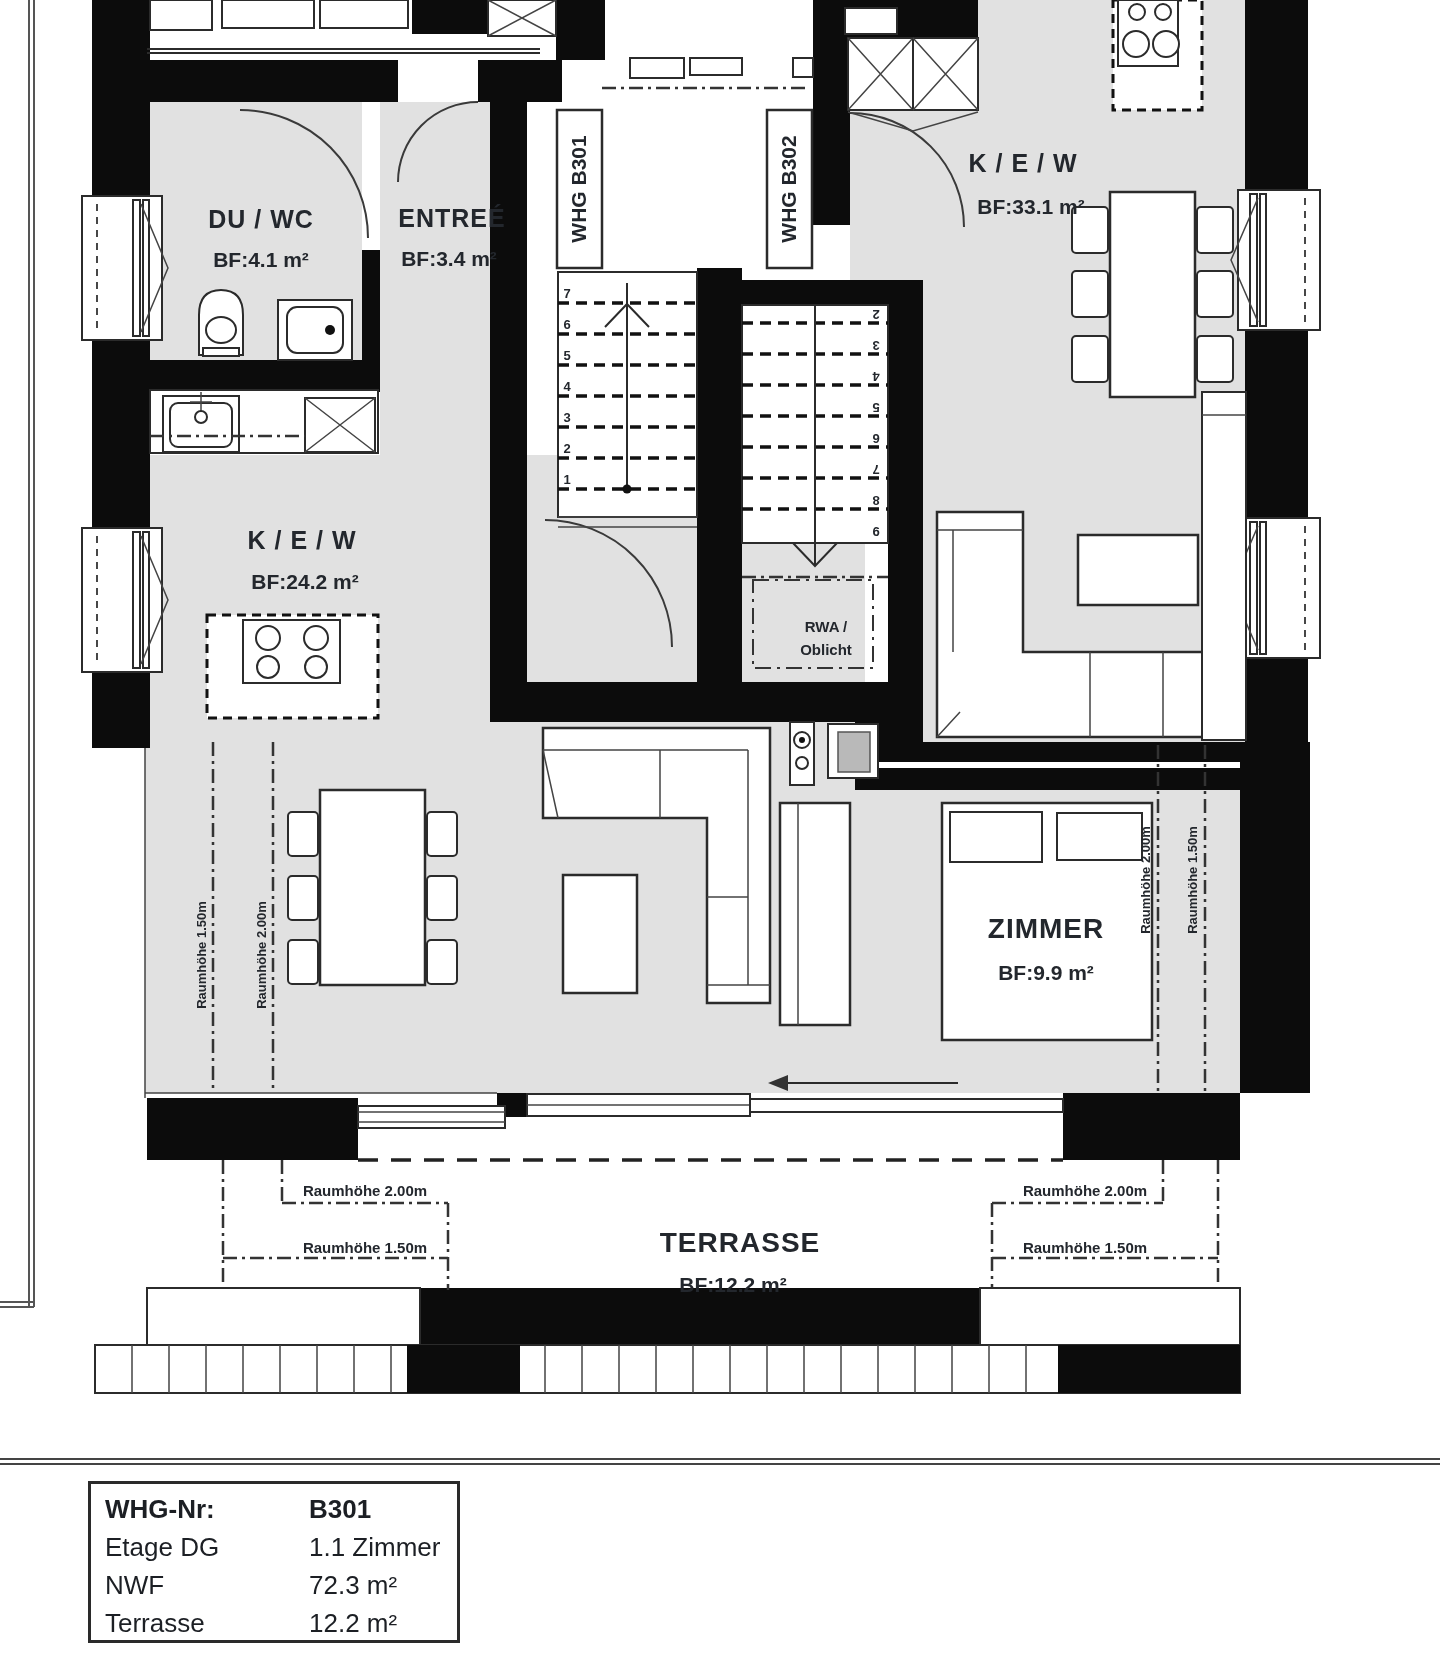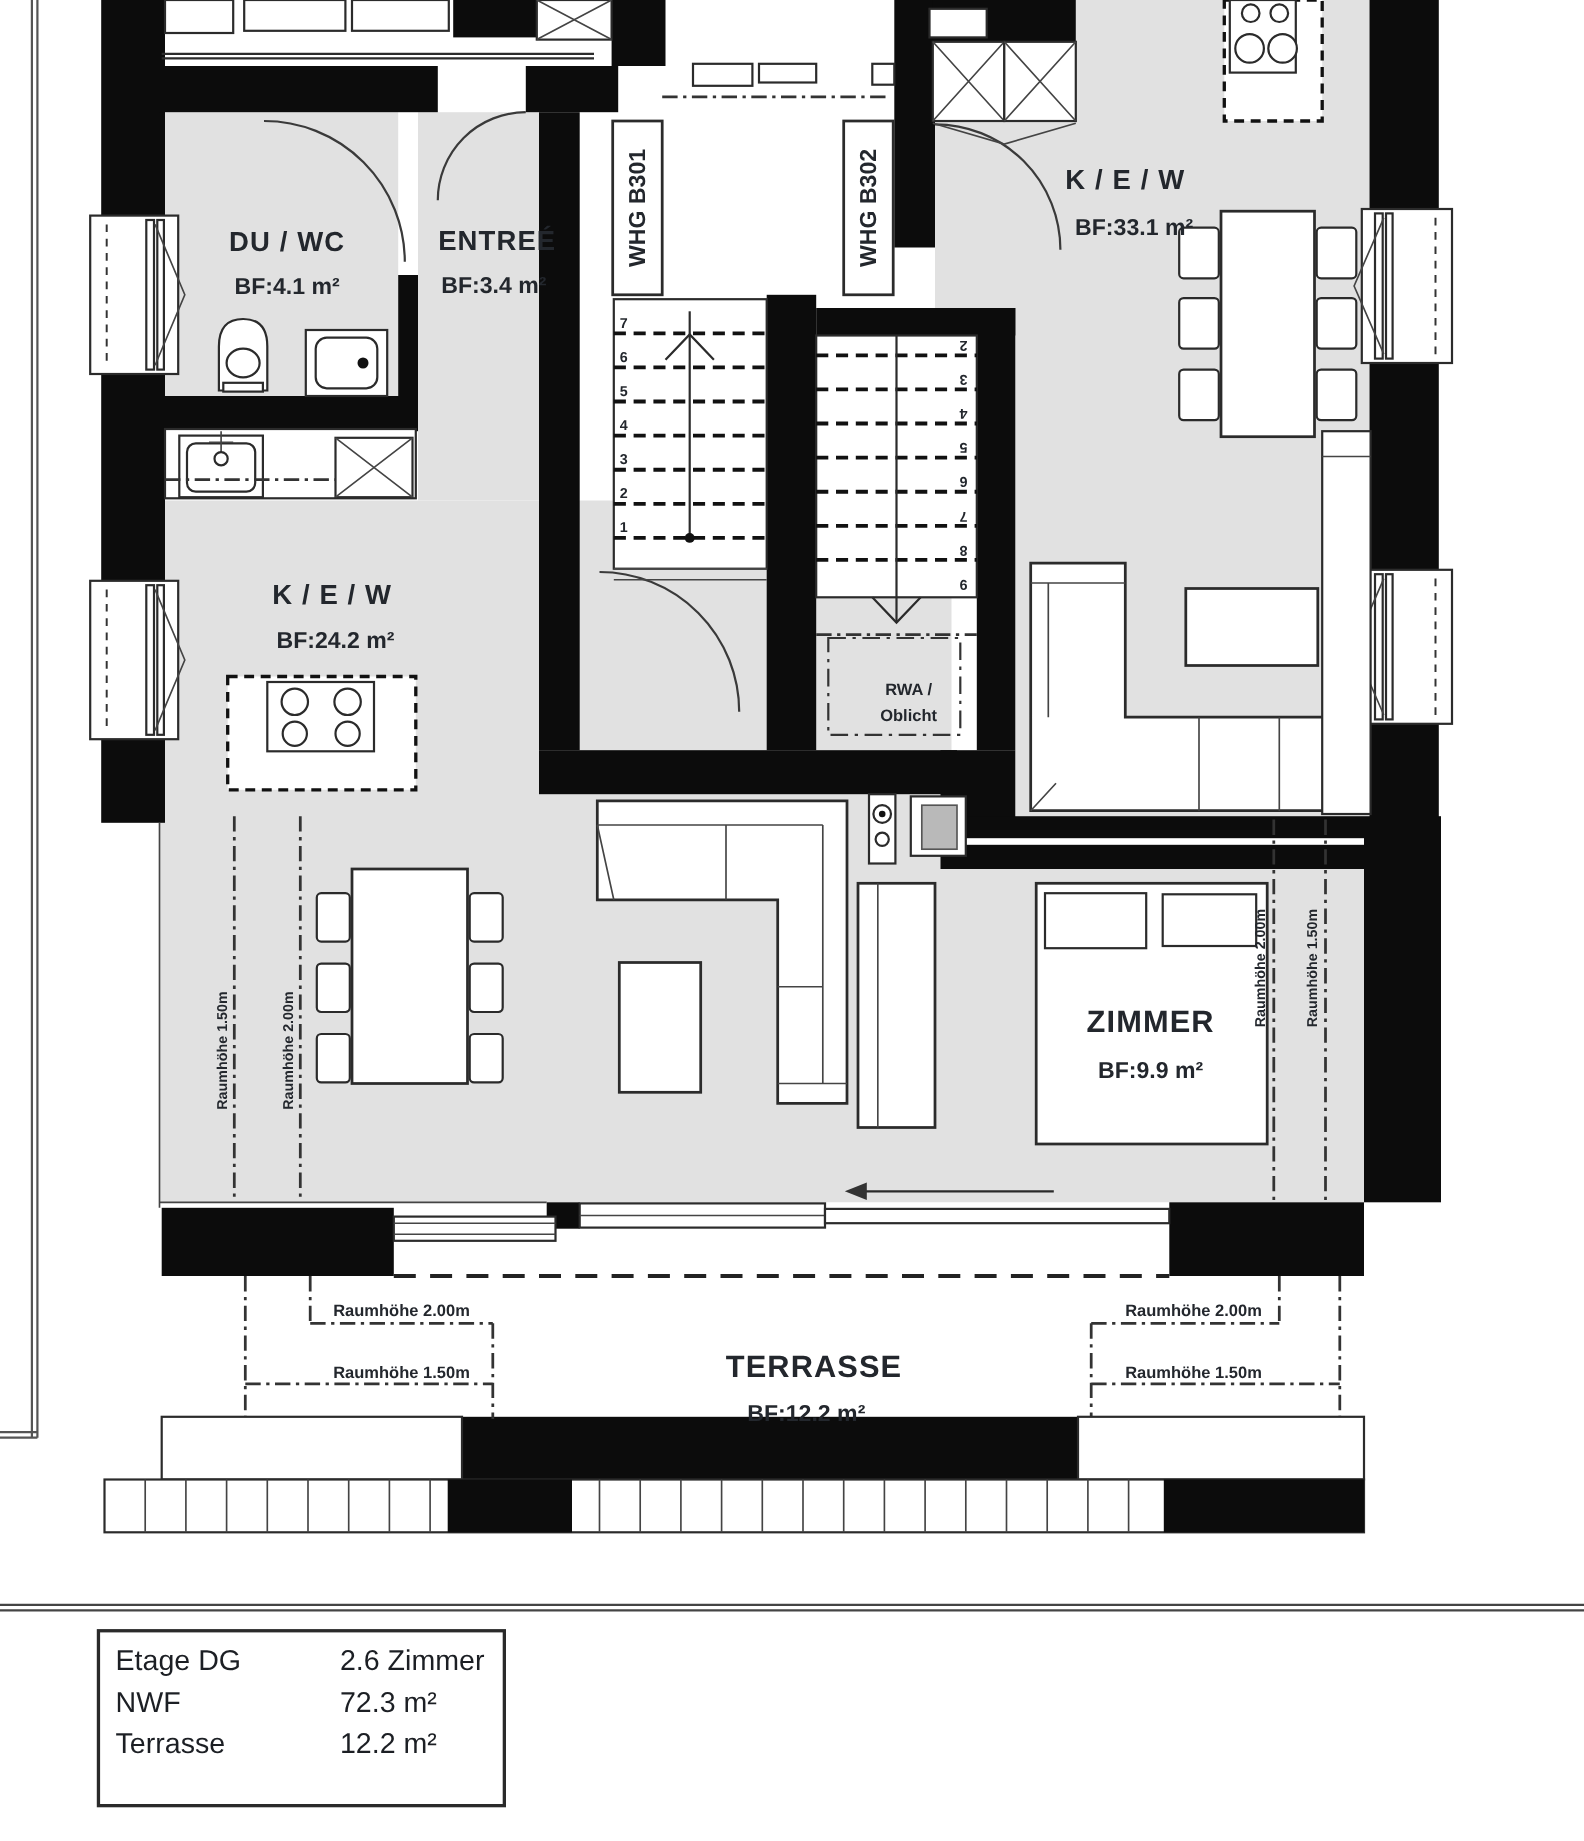--- a/index.html
+++ b/index.html
@@ -346,23 +346,27 @@
     <text class="t-room" x="1023" y="172">K / E / W</text>
     <text class="t-area" x="1031" y="214">BF:33.1 m²</text>
     <text class="t-room-big" x="1046" y="938">ZIMMER</text>
     <text class="t-area" x="1046" y="980">BF:9.9 m²</text>
     <text class="t-room-big" x="740" y="1252">TERRASSE</text>
     <text class="t-area" x="733" y="1292">BF:12.2 m²</text>
   </g>
 </svg>
 
   <div class="info-table">
+    <div class="info-row bold">
+      <span class="lbl">WHG-Nr:</span>
+      <span class="val">B301</span>
+    </div>
     <div class="info-row">
       <span class="lbl">Etage DG</span>
-      <span class="val">2.6 Zimmer</span>
+      <span class="val">1.1 Zimmer</span>
     </div>
     <div class="info-row">
       <span class="lbl">NWF</span>
       <span class="val">72.3 m²</span>
     </div>
     <div class="info-row">
       <span class="lbl">Terrasse</span>
       <span class="val">12.2 m²</span>
     </div>
   </div>

